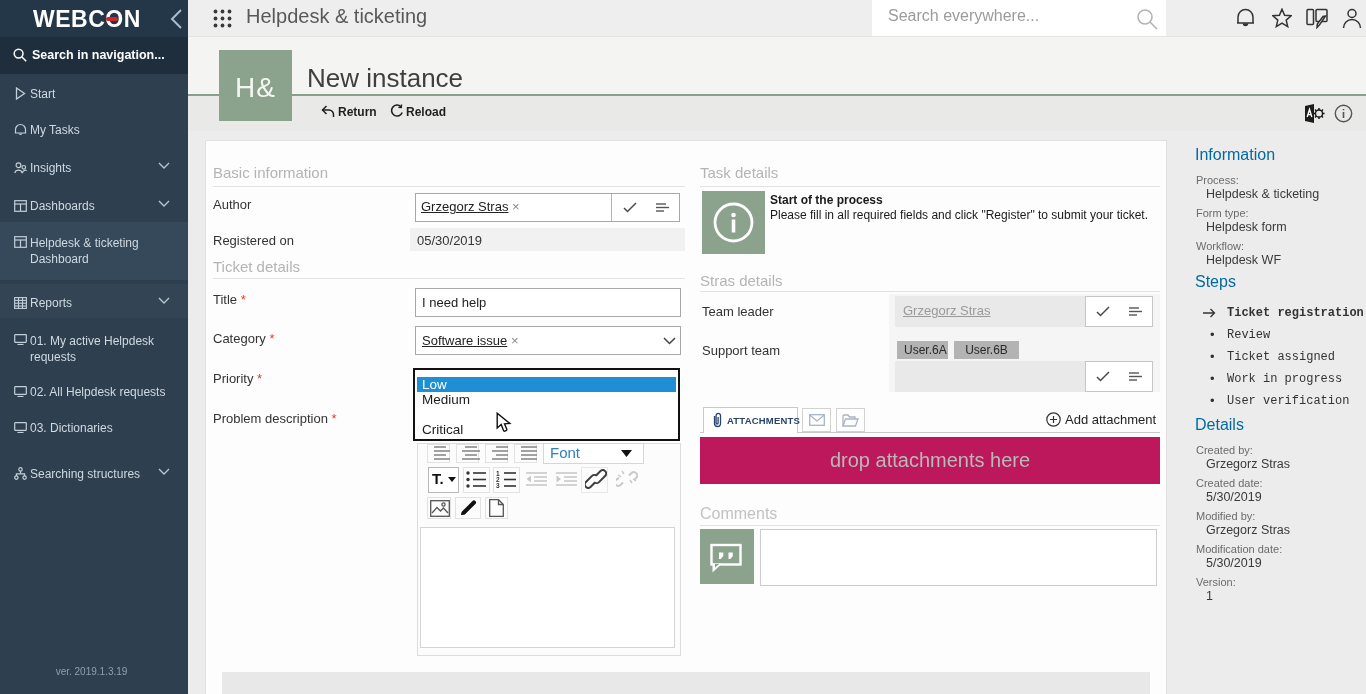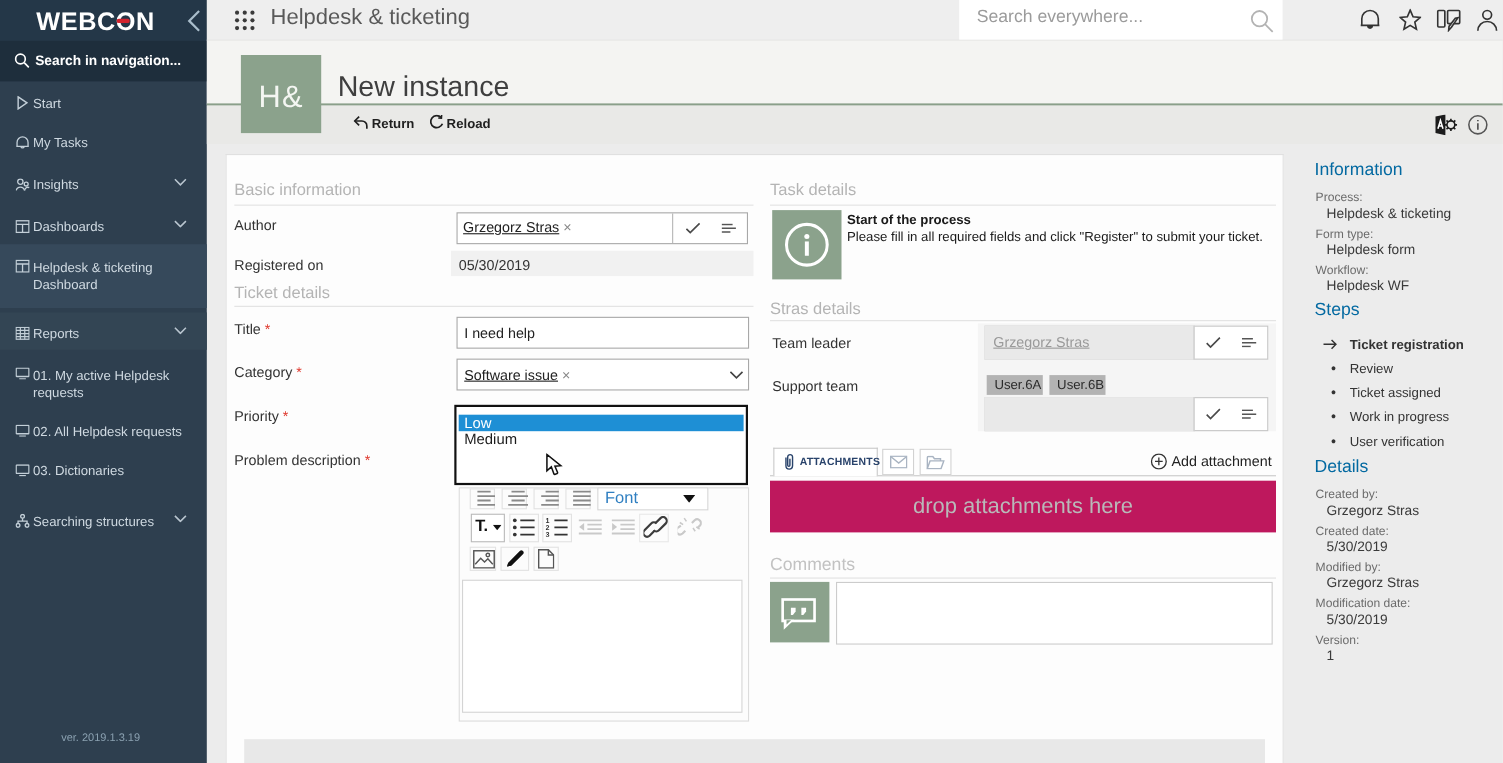--- a/index.html
+++ b/index.html
@@ -38,21 +38,21 @@
 .ibox { position:absolute; background:#fff; border:1px solid #a8a8a8; font-size:13px; color:#222; }
 .gtile { position:absolute; background:#8ba28c; }
 .tag { position:absolute; background:#b3b3b3; color:#2a2a2a; font-size:12px; padding:2px 7px; }
 
 #prio { position:absolute; left:413px; top:368px; width:267px; height:73px; background:#fff; border:2px solid #111; z-index:9; }
 .popt { position:absolute; left:2px; width:259px; height:15px; font-size:13.5px; color:#1c1c1c; padding-left:5px; }
 
 .iph { position:absolute; left:1195px; font-size:16px; color:#0369a1;text-align:right; }
 .ipl { position:absolute; left:1196px; font-size:11px; color:#6b6b6b; }
 .ipv { position:absolute; left:1206px; font-size:12.5px; color:#3a3a3a; }
-.ips { position:absolute; left:1227px; font-size:12px; color:#333; }
+.ips { position:absolute; left:1227px; font-size:12px; color:#333;font-family:Liberation Mono, monospace; }
 </style>
 </head>
 <body>
 
 <div id="sidebar"></div>
 <div id="logo">
     <span id="logotext">WEBCON</span>
     <span id="reddash"></span>
 <svg class="abs" style="left:170px;top:9px;" width="13" height="20" viewBox="0 0 13 20" fill="none" stroke="#a9bdcb" stroke-width="2">
       <path d="M11 1 L2 10 L11 19"></path>
@@ -268,20 +268,21 @@
     <span style="position:absolute;left:6px;top:6px;"><span style="text-decoration:underline;">Software issue</span> <span style="color:#888;">×</span></span>
 <svg class="abs" style="left:247px;top:10px;" width="13" height="8" viewBox="0 0 13 8" fill="none" stroke="#444" stroke-width="1.5">
       <path d="M1 1 L6.5 6.5 L12 1"></path>
     </svg>
   </div>
 <div class="lbl" style="left:213px;top:371px;">Priority <span class="red">*</span></div>
 <div class="lbl" style="left:213px;top:411px;">Problem description <span class="red">*</span></div>
 <div id="prio">
   <div class="popt" style="top:7px;background:#1e8fd5;color:#ffffff;">Low</div>
   <div class="popt" style="top:22px;">Medium</div>
+  <div class="popt" style="top:52px;">Critical</div>
 </div>
 
 <div style="position:absolute;left:417px;top:443px;width:264px;height:213px;background:#fcfcfc;border:1px solid #dcdcdc;"></div>
 <div style="position:absolute;left:420px;top:527px;width:255px;height:121px;background:#fff;border:1px solid #d4d4d4;"></div>
 <div style="position:absolute;left:427px;top:444px;width:23px;height:19px;border:1px solid #e2e2e2;"></div>
 <div style="position:absolute;left:456px;top:444px;width:23px;height:19px;border:1px solid #e2e2e2;"></div>
 <div style="position:absolute;left:485px;top:444px;width:23px;height:19px;border:1px solid #e2e2e2;"></div>
 <div style="position:absolute;left:514px;top:444px;width:23px;height:19px;border:1px solid #e2e2e2;"></div>
 <div style="position:absolute;left:463px;top:467px;width:27px;height:26px;border:1px solid #e2e2e2;"></div>
 <div style="position:absolute;left:493px;top:467px;width:27px;height:26px;border:1px solid #e2e2e2;"></div>
@@ -427,21 +428,21 @@
   </svg>
 <svg class="abs" style="left:1129px;top:307px;" width="14" height="9" viewBox="0 0 14 9">
     <g stroke="#555" stroke-width="1.4">
       <line x1="0" y1="1" x2="10" y2="1"></line>
       <line x1="0" y1="4.5" x2="13" y2="4.5"></line>
       <line x1="0" y1="8" x2="8" y2="8"></line>
     </g>
   </svg>
 
 <div class="tag" style="left:897px;top:341px;width:51px;text-align:center;">User.6A</div>
-<div class="tag" style="left:954px;top:341px;width:51px;text-align:center;">User.6B</div>
+<div class="tag" style="left:954px;top:341px;width:65px;text-align:center;">User.6B</div>
 
 <div style="position:absolute;left:895px;top:361px;width:258px;height:31px;background:#fff;border:1px solid #c6c6c6;"></div>
 <div style="position:absolute;left:895px;top:361px;width:191px;height:31px;background:#e9e9e9;border-right:1px solid #c6c6c6;"></div>
 <svg class="abs" style="left:1096px;top:371px;" width="14" height="11" viewBox="0 0 14 11" fill="none" stroke="#4a4a4a" stroke-width="1.5">
     <path d="M1 6 L4.5 9.5 L13 1"></path>
   </svg>
 <svg class="abs" style="left:1129px;top:372px;" width="14" height="9" viewBox="0 0 14 9">
     <g stroke="#555" stroke-width="1.4">
       <line x1="0" y1="1" x2="10" y2="1"></line>
       <line x1="0" y1="4.5" x2="13" y2="4.5"></line>

